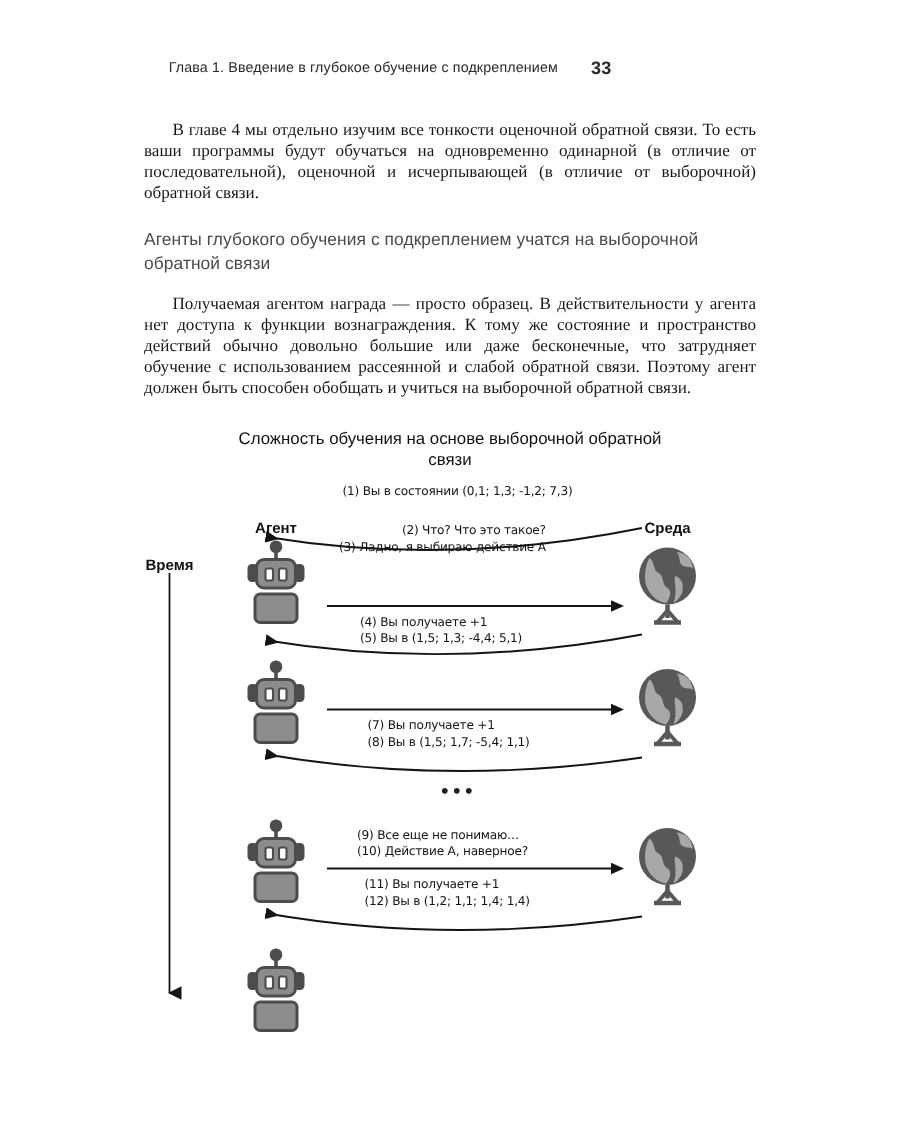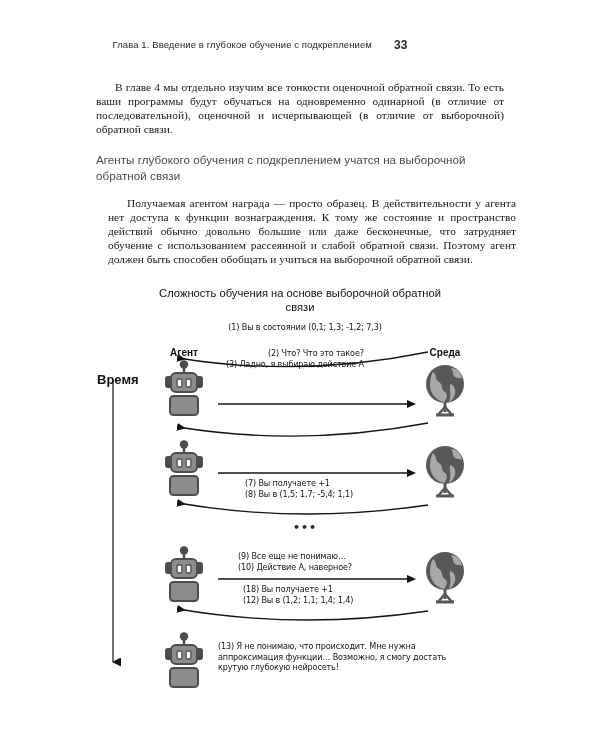--- a/index.html
+++ b/index.html
@@ -46,21 +46,21 @@
     margin: 0;
     font-family: "Liberation Serif", serif;
     font-size: 11.4px;
     line-height: 14.1px;
     text-align: justify;
     text-indent: 19px;
     color: #181818;
     hyphens: manual;
   }
   .para1 { top: 80px; }
-  .para2 { top: 196px; margin-left: 12px; }
+  .para2 { top: 196px; }
 
   h2.section {
     position: absolute;
     left: 96px;
     width: 420px;
     top: 152px;
     margin: 0;
     font-family: "Liberation Sans", sans-serif;
     font-size: 11.6px;
     font-weight: normal;
@@ -89,21 +89,21 @@
     font-weight: normal;
     line-height: 14px;
     color: #111;
   }
 
   .time-label {
     position: absolute;
     left: 97px;
     top: 372px;
     font-family: "Liberation Sans", sans-serif;
-    font-size: 13px;
+    font-size: 10px;
     font-weight: bold;
     color: #111;
   }
 
   
   .msg {
     position: absolute;
     font-family: "DejaVu Sans", sans-serif;
     font-size: 8.1px;
     line-height: 10.6px;
@@ -283,30 +283,29 @@
       <path d="M15,53 L33,53" stroke="#585858" stroke-width="3" stroke-linecap="butt"></path>
       <path d="M17,53 L24,45 L31,53" fill="none" stroke="#585858" stroke-width="2.6"></path>
     </svg>
   </div>
 
   <div class="msg center" style="left:190px; top:322px; width:230px;">(1) Вы в состоянии (0,1; 1,3; -1,2; 7,3)</div>
 
   <div class="msg" style="left:226px; top:348px;text-align:right;">(2) Что? Что это такое?
 (3) Ладно, я выбираю действие A</div>
 
+  <div class="msg" style="left:240px; top:409px;">(4) Вы получаете +1
+(5) Вы в (1,5; 1,3; -4,4; 5,1)</div>
 
 
   <div class="msg" style="left:245px; top:478px;">(7) Вы получаете +1
 (8) Вы в (1,5; 1,7; -5,4; 1,1)</div>
 
   <div class="ellipsis">•••</div>
 
   <div class="msg" style="left:238px; top:551px;">(9) Все еще не понимаю…
 (10) Действие A, наверное?</div>
 
-  <div class="msg" style="left:243px; top:584px;">(18) Вы получаете +1
+  <div class="msg" style="left:243px; top:584px;">(11) Вы получаете +1
 (12) Вы в (1,2; 1,1; 1,4; 1,4)</div>
 
-  <div class="msg" style="left:218px; top:641px;">(13) Я не понимаю, что происходит. Мне нужна
-аппроксимация функции… Возможно, я смогу достать
-крутую глубокую нейросеть!</div>
 
 </div>
 
 </body></html>

